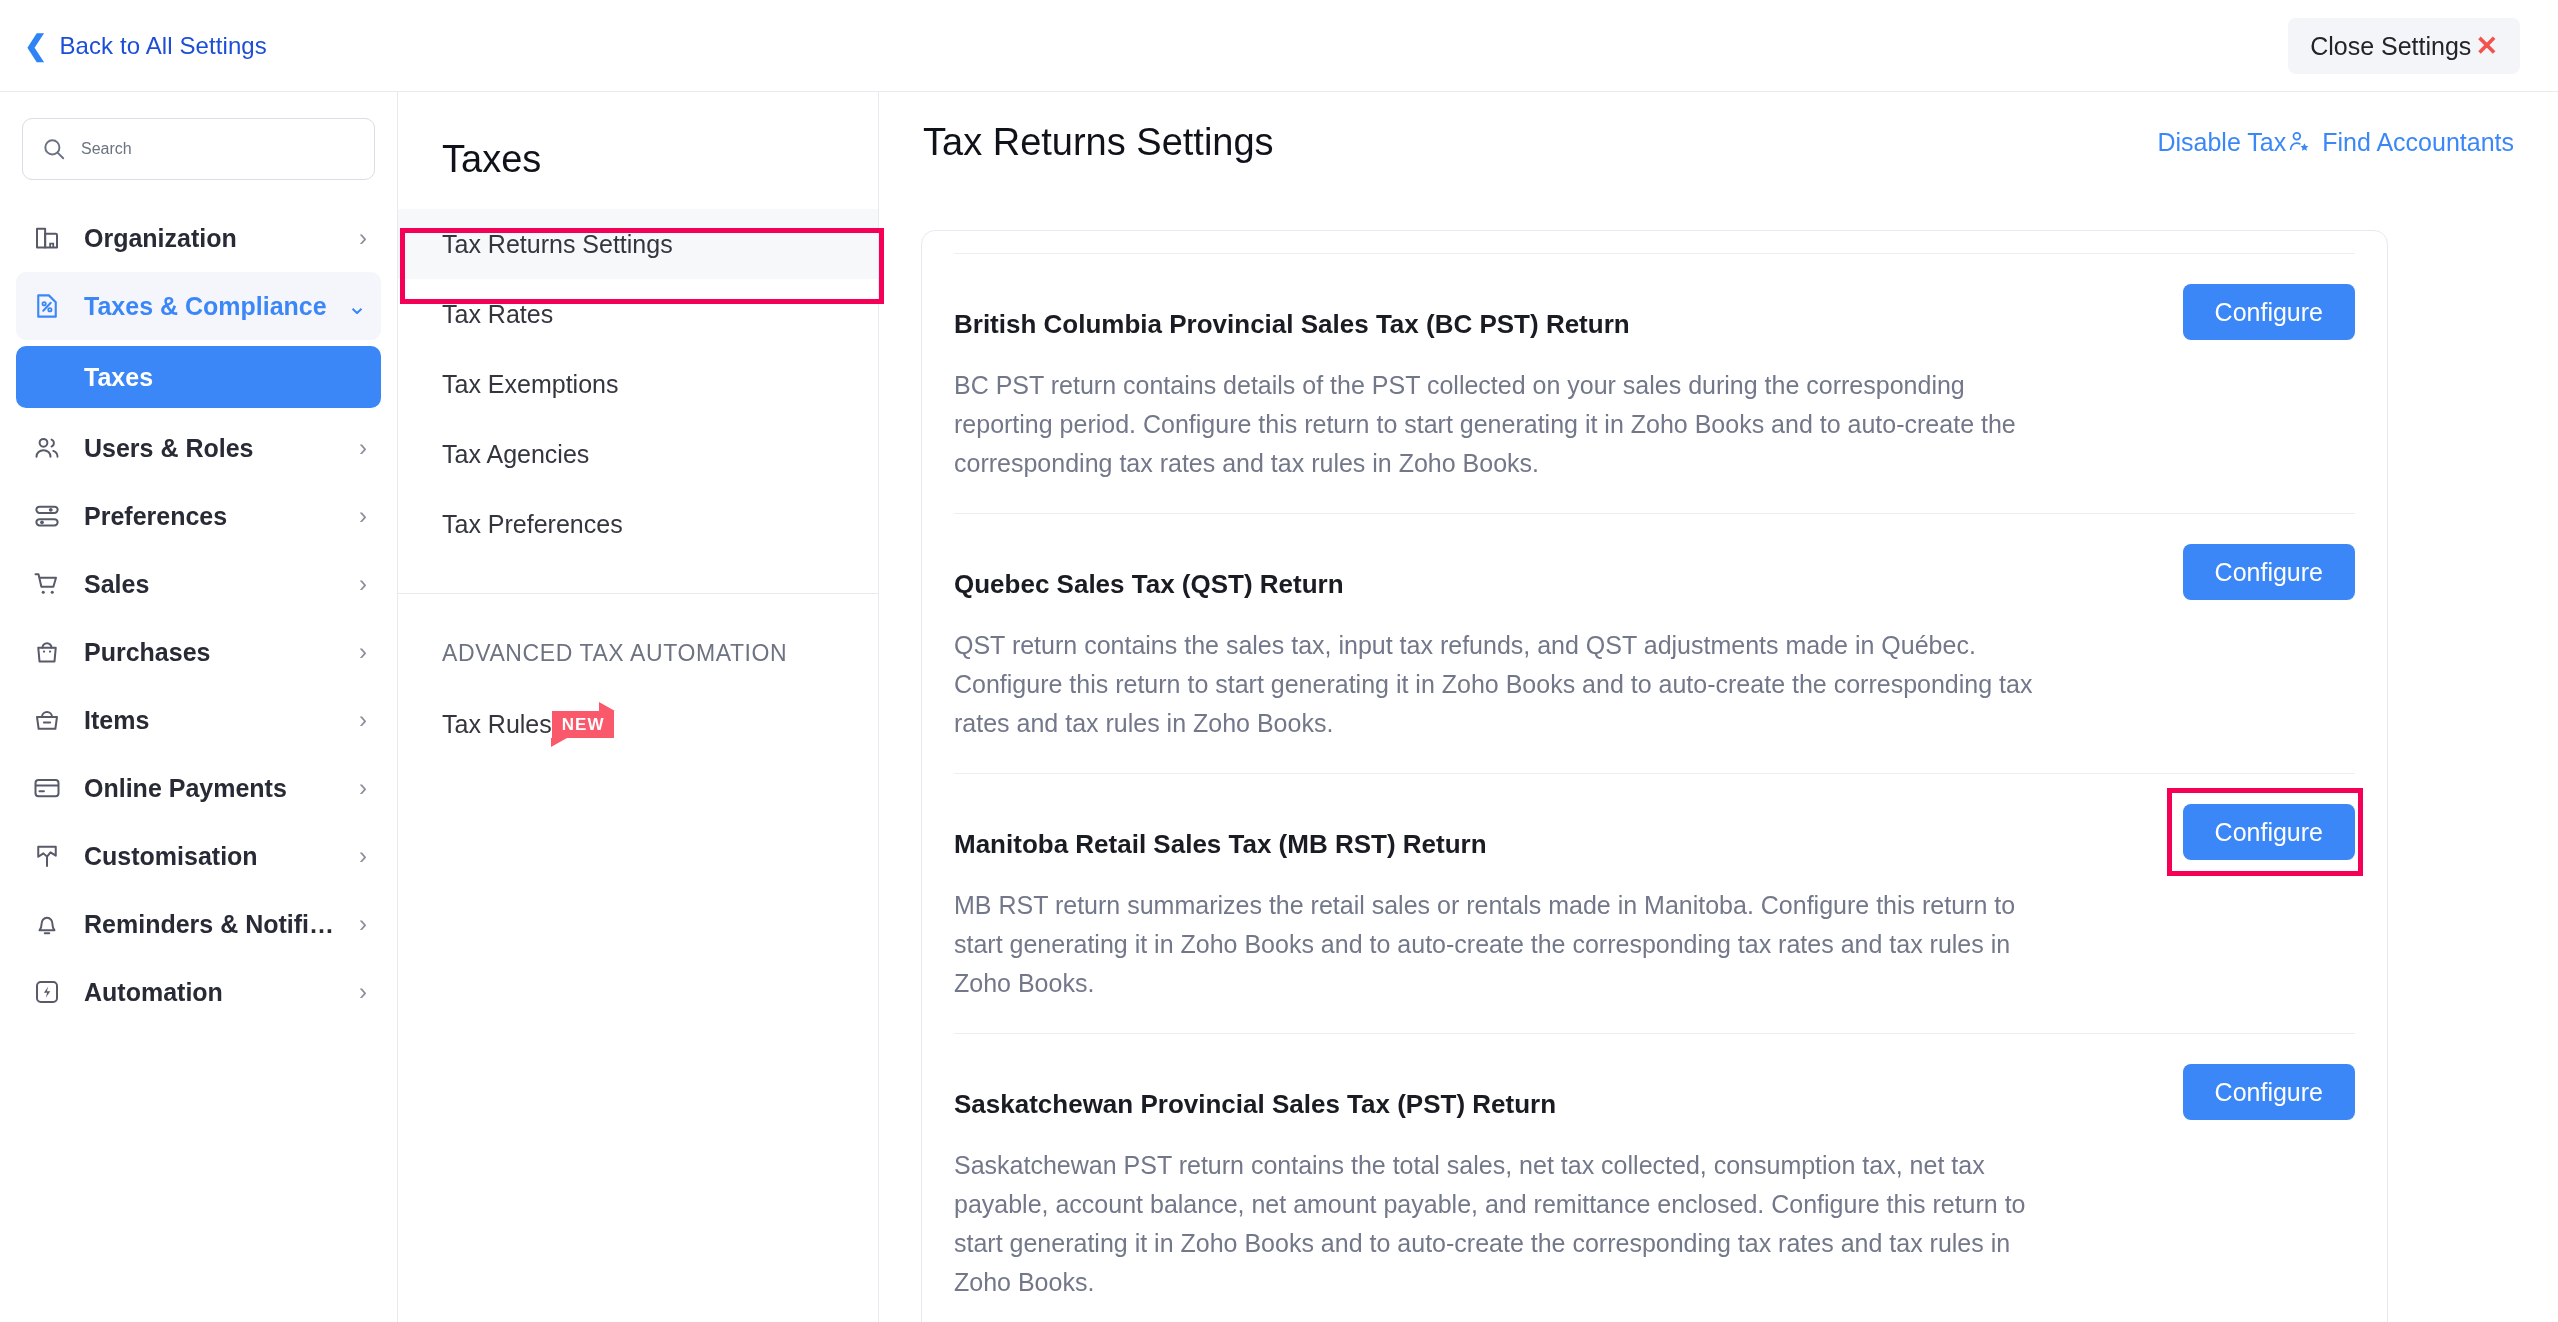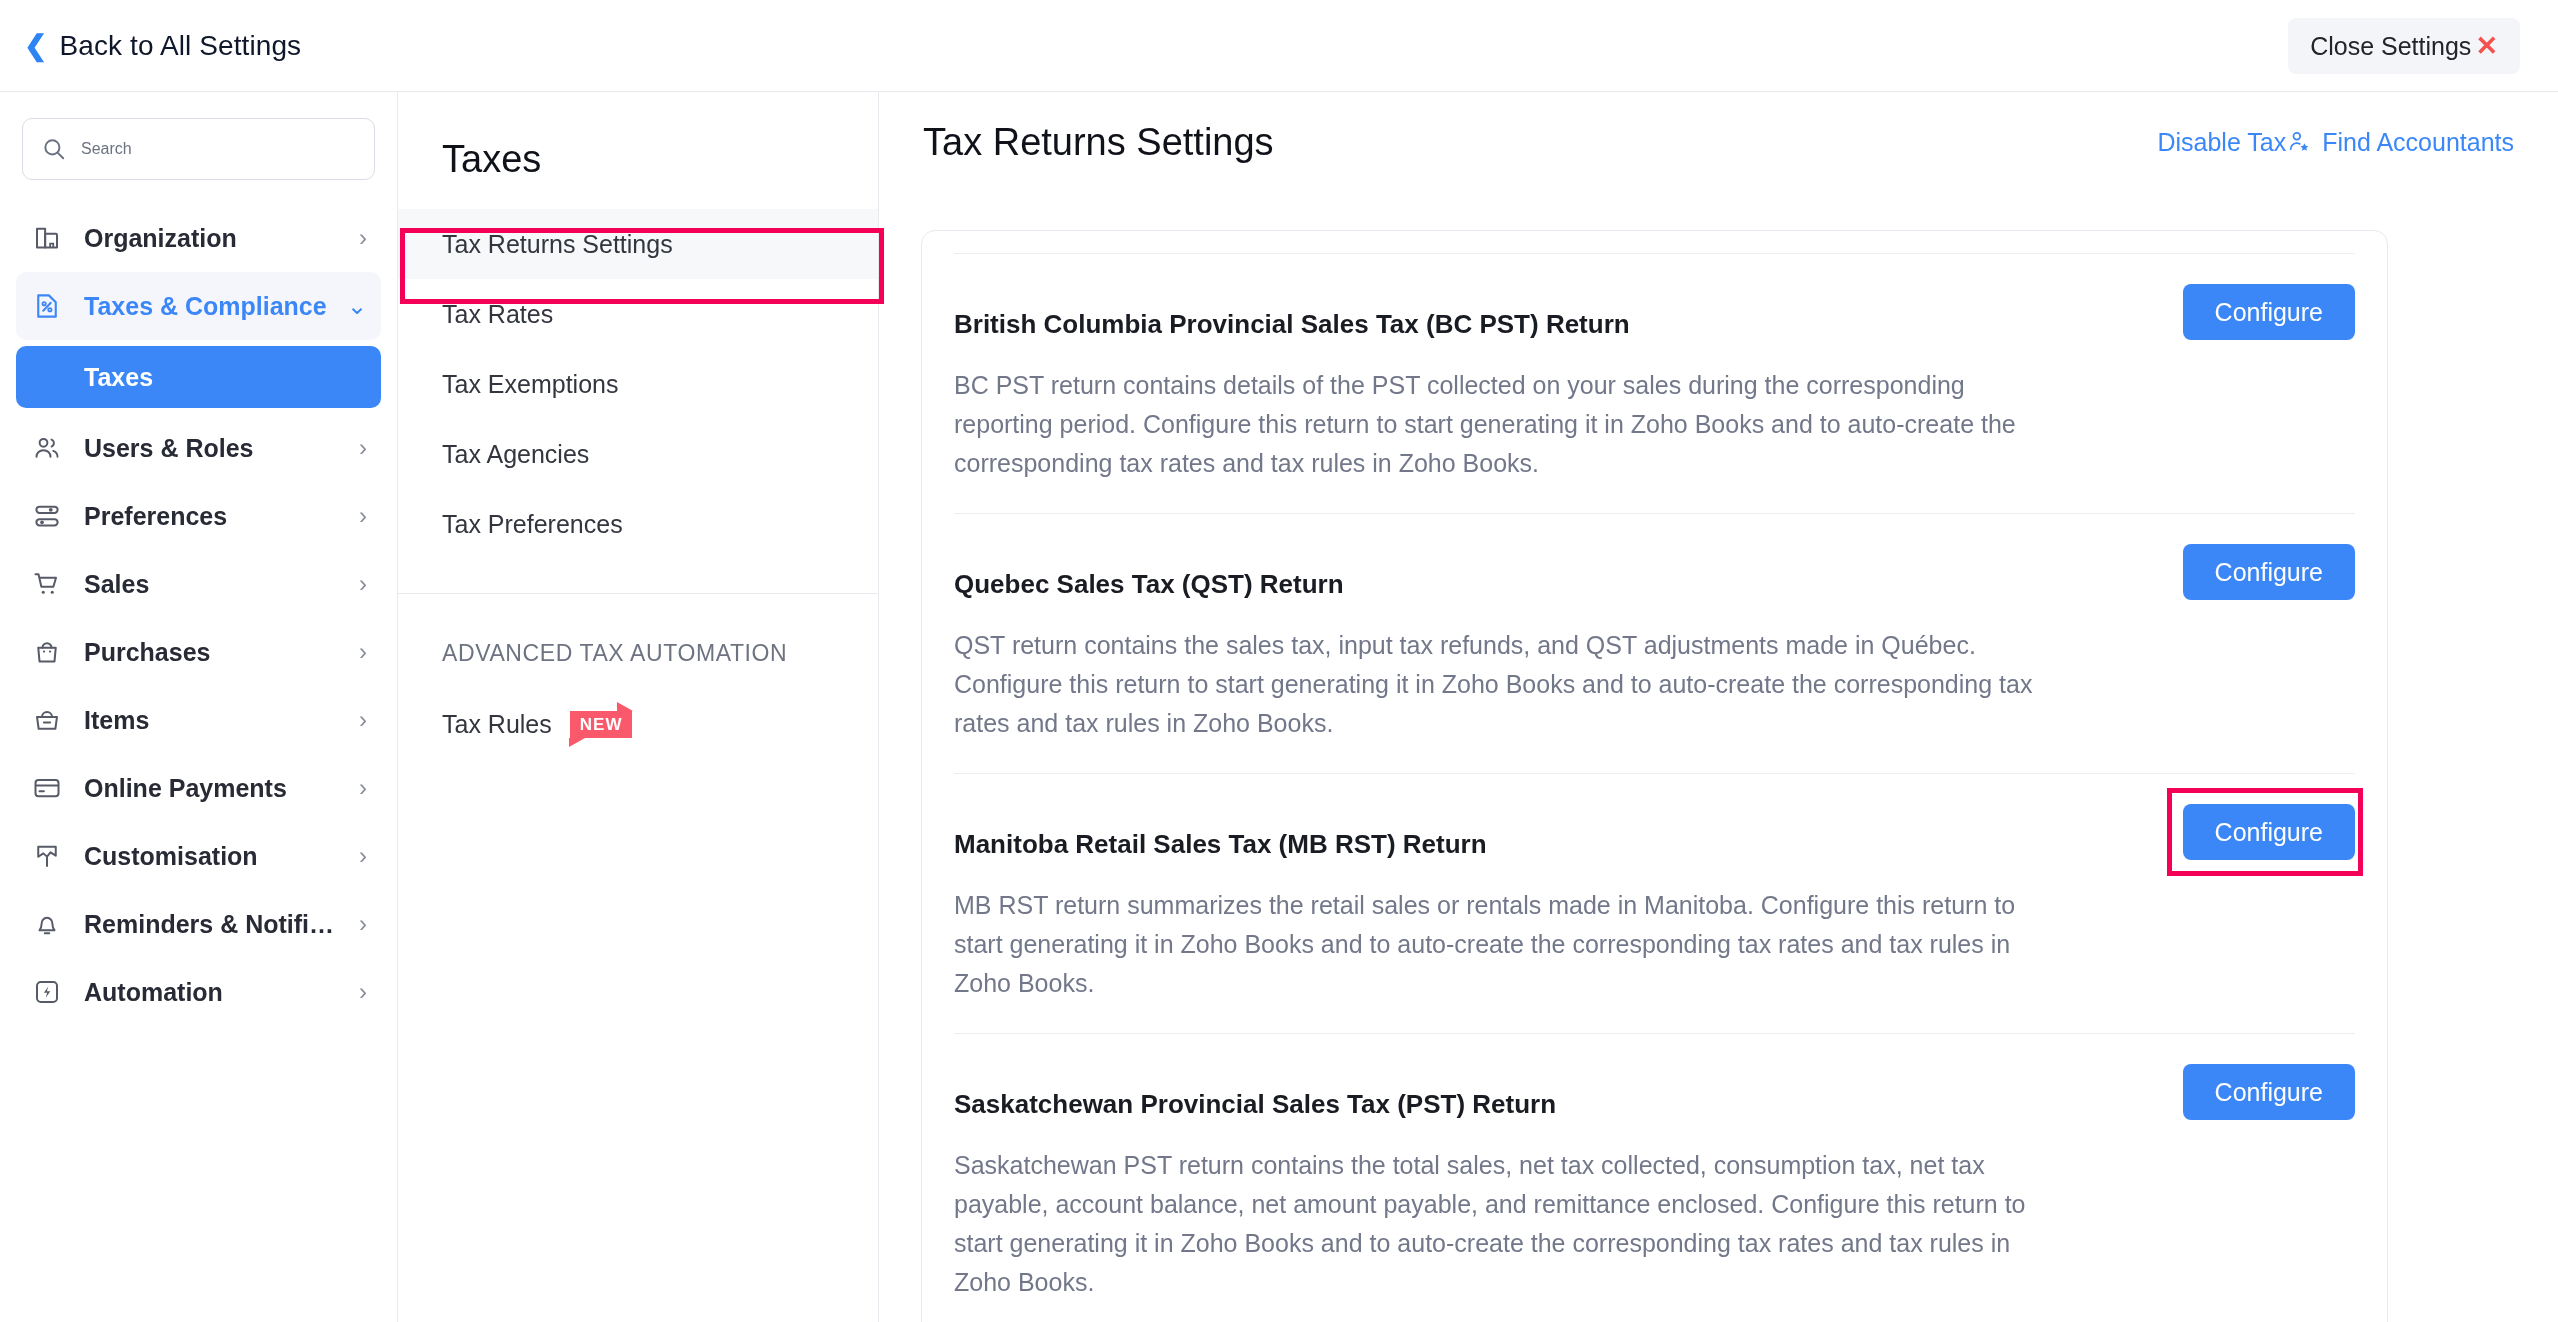--- a/index.html
+++ b/index.html
@@ -16,21 +16,21 @@
   .topbar {
     position: absolute; top: 0; left: 0; width: 2558px; height: 92px;
     background: #ffffff; border-bottom: 1px solid #e9e9ef;
     display: flex; align-items: center;
   }
   .back-link {
     display: flex; align-items: center; gap: 12px;
     margin-left: 24px; cursor: pointer;
   }
   .back-chevron { color: #2f84f5; font-size: 28px; line-height: 1; font-weight: 700; display:block; }
-  .back-text { font-size: 28px; color: #0f172a; letter-spacing: .1px; }
+  .back-text { font-size: 24px; color: #1d4ed8; letter-spacing: .1px; }
 
   .close-settings {
     position: absolute; right: 38px; top: 18px;
     height: 56px; padding: 0 22px; border-radius: 8px;
     background: #f4f5f8; display: flex; align-items: center; gap: 4px;
     cursor: pointer;
   }
   .close-settings .lbl { font-size: 25px; color: #22242a; }
   .close-x { color: #f4524d; font-size: 27px; font-weight: 700; line-height: 1; }
 
@@ -86,21 +86,21 @@
   .hl-nav {
     position: absolute; left: 400px; top: 228px; width: 484px; height: 76px;
     border: 5px solid #f50057; pointer-events: none; z-index: 40;
   }
   .taxcol-div { height: 1px; background: #e9e9ef; margin: 34px 0 0 0; }
   .taxcol-section {
     font-size: 23px; color: #6e7381; letter-spacing: .6px;
     padding: 46px 0 0 44px;
   }
   .tax-link-row {
-    display: flex; align-items: center; gap: 18px;
+    display: flex; align-items: center; 
     height: 70px; padding-left: 44px; margin-top: 22px; cursor: pointer;
   }
   .tax-link-row .t { font-size: 25px; color: #33363f; }
   .badge-new {
     position: relative; display: inline-block;
     background: #f9596a; color: #fff; font-size: 17px; font-weight: 700;
     letter-spacing: 1px; padding: 5px 10px; line-height: 1;
   }
   .badge-new::before, .badge-new::after {
     content: ""; position: absolute; border-style: solid;

